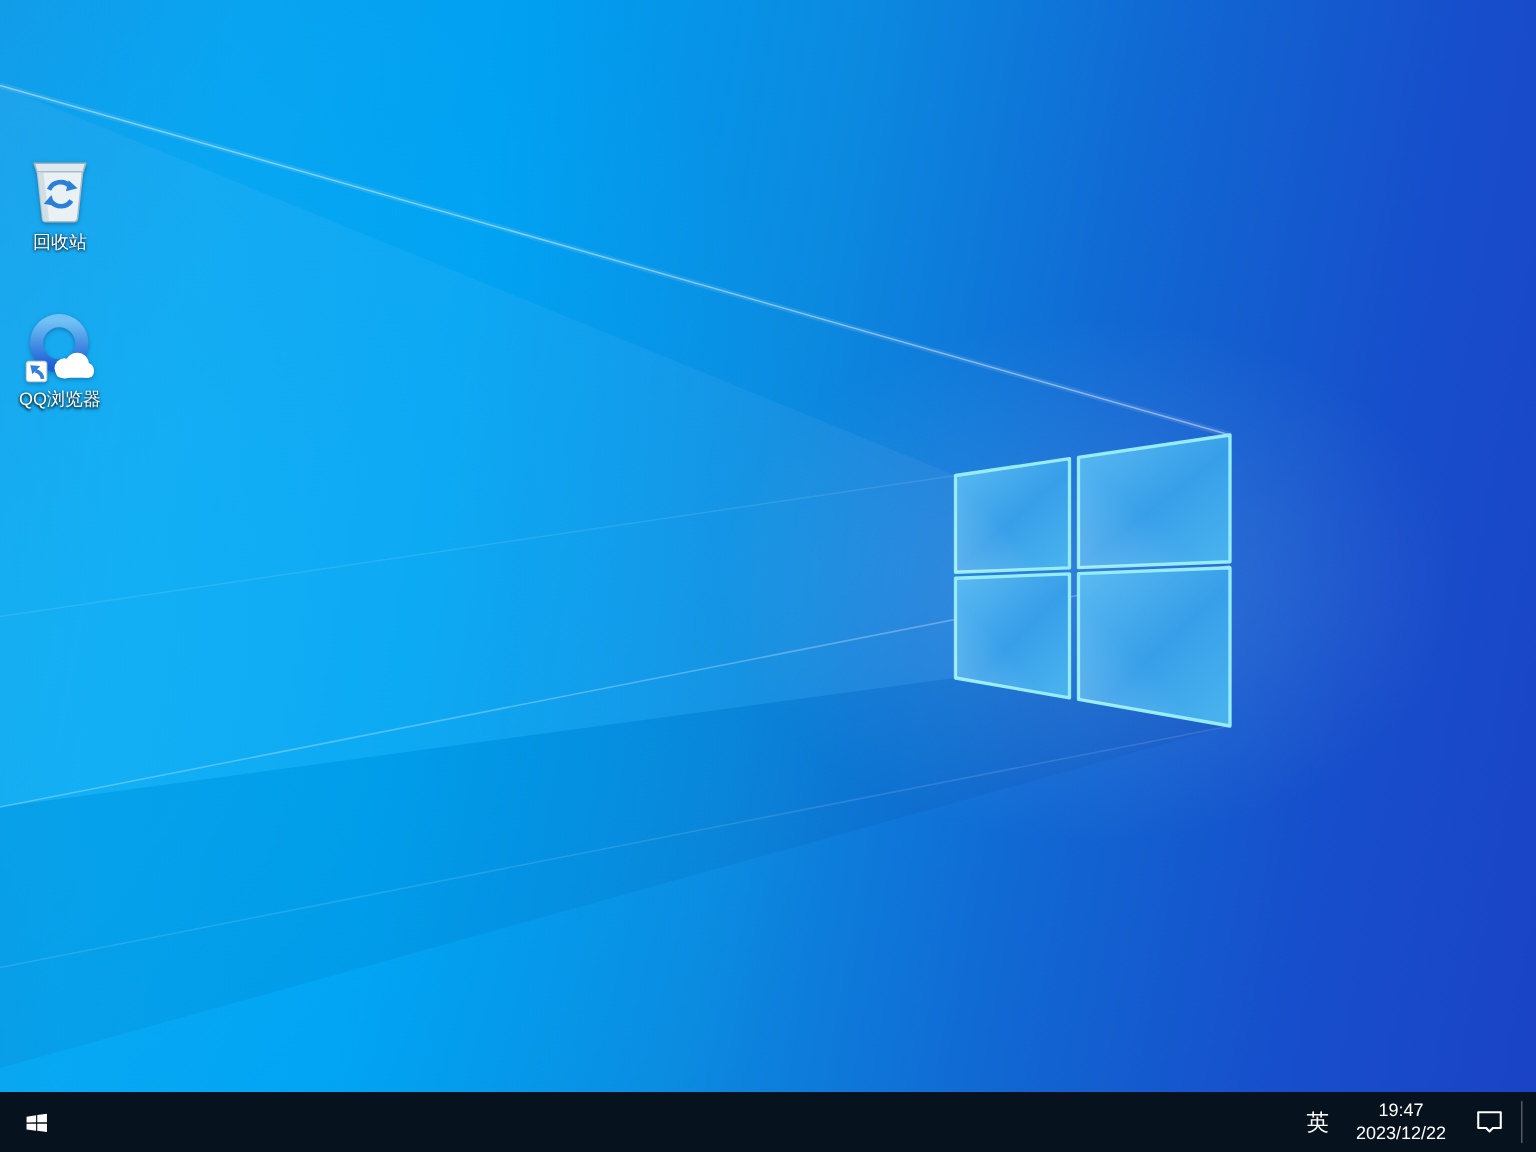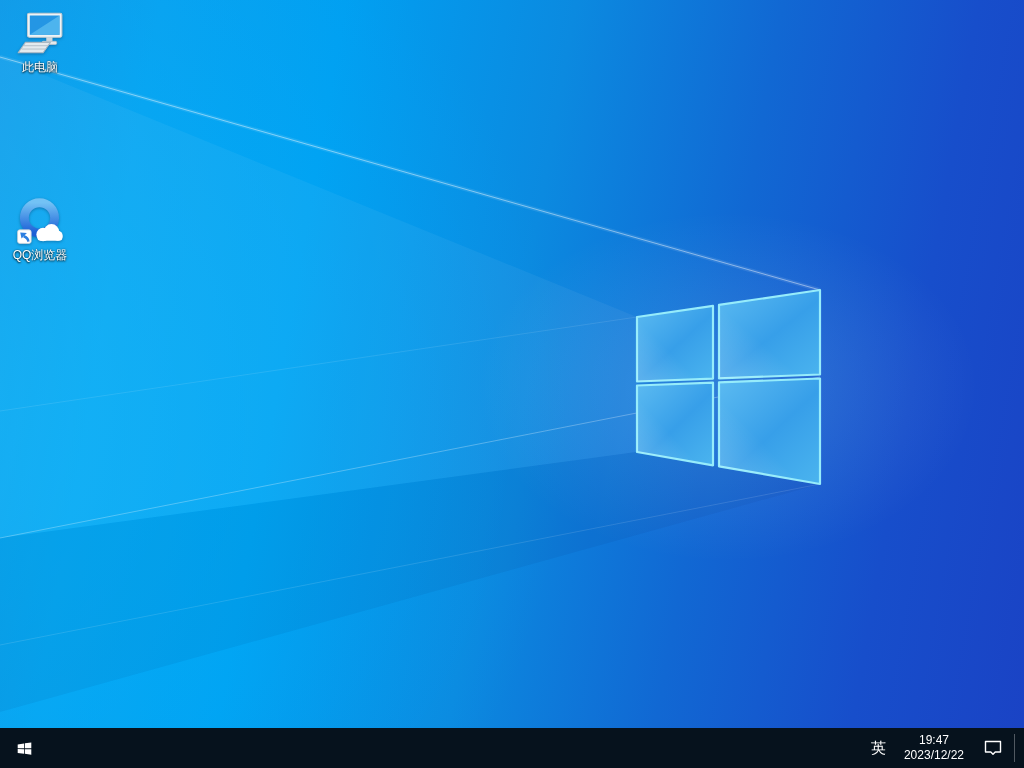--- a/index.html
+++ b/index.html
@@ -101,36 +101,37 @@
       <polygon points="719,382.4 820,378.5 820,484 719,466.3" fill="url(#pane)"></polygon>
       <g stroke="none">
         <polygon points="637,317 713,305.8 713,378.6 637,381.5" fill="url(#paneHL)"></polygon>
         <polygon points="719,304.9 820,290 820,374.5 719,378.4" fill="url(#paneHL)"></polygon>
         <polygon points="637,385.5 713,382.6 713,465.3 637,452" fill="url(#paneHL)"></polygon>
         <polygon points="719,382.4 820,378.5 820,484 719,466.3" fill="url(#paneHL)"></polygon>
       </g>
     </g>
   </svg>
 
-  <div class="icon-cell" style="top:8px;">
+
+  <div class="icon-cell" style="top:102px;">
     <svg width="50" height="50" viewBox="0 0 48 48">
-      <rect x="12" y="5" width="33" height="23" rx="1.5" fill="#eef4f7" stroke="#c2cdd4" stroke-width="1"></rect>
-      <rect x="14.2" y="7.2" width="28.6" height="18.6" fill="#2496e4"></rect>
-      <polygon points="14.2,25.8 42.8,7.2 42.8,25.8" fill="#5fc0f2" opacity="0.7"></polygon>
-      <rect x="30" y="28" width="6" height="4" fill="#cdd8de"></rect>
-      <rect x="26" y="32" width="14" height="3" rx="1.2" fill="#e3eaee" stroke="#b7c3cb" stroke-width="0.8"></rect>
-      <polygon points="3,43 10,33 34,33 27,43" fill="#e3eaee" stroke="#aab8c2" stroke-width="1" stroke-linejoin="round"></polygon>
-      <line x1="8.6" y1="36.2" x2="31.6" y2="36.2" stroke="#b6c2ca" stroke-width="1"></line>
-      <line x1="6.4" y1="39.4" x2="29.4" y2="39.4" stroke="#b6c2ca" stroke-width="1"></line>
+      <polygon points="7.5,6.5 40.5,6.5 38.8,12 9.2,12" fill="#dde9ef" stroke="#9fb4c0" stroke-width="1" stroke-linejoin="round"></polygon>
+      <path d="M9.5,12 L38.5,12 L35.2,42 Q35,44 32.8,44 L15.2,44 Q13,44 12.8,42 Z" fill="#e9f1f5" stroke="#a9bcc7" stroke-width="1"></path>
+      <path d="M13.5,13 L17,43 L15.2,44 Q13,44 12.8,42 L9.5,12 Z" fill="#c9d9e2" opacity="0.8"></path>
+      <g fill="none" stroke="#2a7fd8" stroke-width="3">
+        <path d="M17,23.5 A8,8 0 0 1 30.5,21.5"></path>
+        <path d="M31.3,30.5 A8,8 0 0 1 18.5,31.2"></path>
+      </g>
+      <polygon points="29.5,17.5 35.2,22.6 27.8,24.5" fill="#2a7fd8"></polygon>
+      <polygon points="20.5,33.8 13.6,32.4 18.6,26.8" fill="#2a7fd8"></polygon>
     </svg>
-    <div class="icon-label">此电脑</div>
+    <div class="icon-label">回收站</div>
   </div>
 
-
-  <div class="icon-cell" style="top:196px;">
+  <div class="icon-cell" style="top:207px;">
     <svg width="50" height="50" viewBox="0 0 48 48">
       <defs>
         <linearGradient id="qqG" x1="0" y1="0" x2="0" y2="1">
           <stop offset="0" stop-color="#73c2f5"></stop>
           <stop offset="1" stop-color="#1b5fd6"></stop>
         </linearGradient>
       </defs>
       <circle cx="23.5" cy="21" r="14.5" fill="none" stroke="url(#qqG)" stroke-width="8.5"></circle>
       <g fill="#ffffff">
         <circle cx="27" cy="37" r="6.5"></circle>

